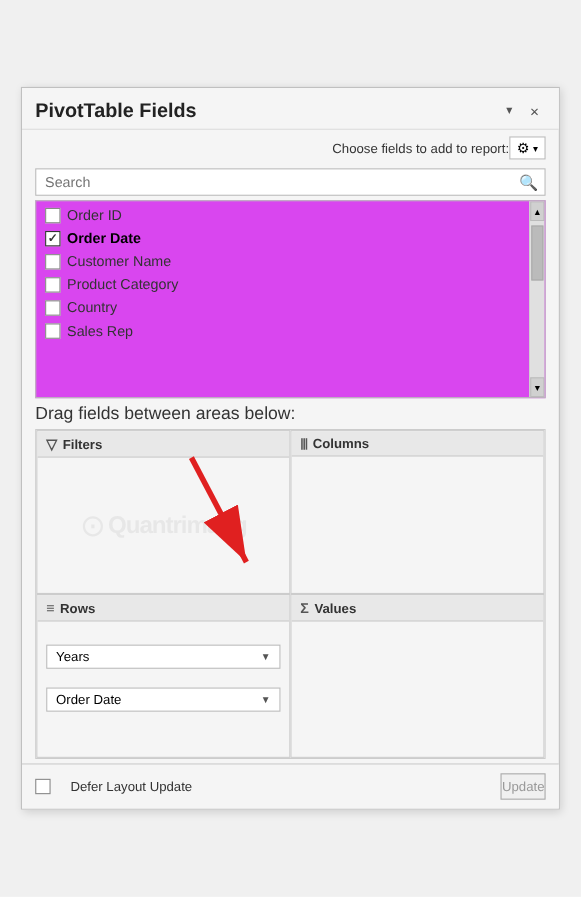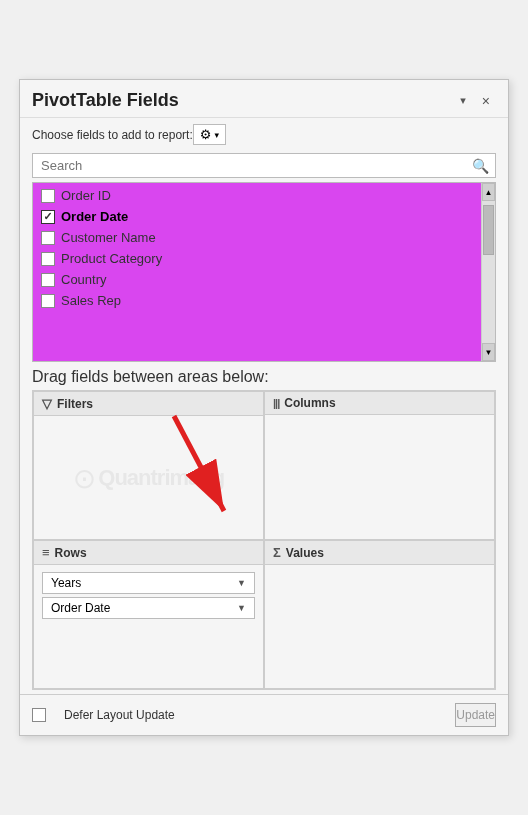--- a/index.html
+++ b/index.html
@@ -50,21 +50,21 @@
     .header-close-btn {
       font-size: 14px;
       color: #555;
       cursor: pointer;
       padding: 2px 6px;
     }
     
     .choose-fields-row {
       display: flex;
       align-items: center;
-      justify-content: flex-start;
+      justify-content: flex-end;
       padding: 6px 12px 4px 12px;
     }
     .choose-fields-text {
       font-size: 12px;
       color: #333;
     }
     .gear-btn {
       display: flex;
       align-items: center;
       border: 1px solid #bbb;
@@ -268,21 +268,21 @@
       height: 200px;
     }
     
     .field-chip {
       display: flex;
       align-items: center;
       justify-content: space-between;
       background: #fff;
       border: 1px solid #bbb;
       padding: 3px 8px;
-      margin: 3px 4px;
+      margin: 17px 4px;
       font-size: 12px;
       cursor: pointer;
     }
     .field-chip-arrow {
       font-size: 9px;
       color: #555;
     }
     
     .panel-footer {
       display: flex;

